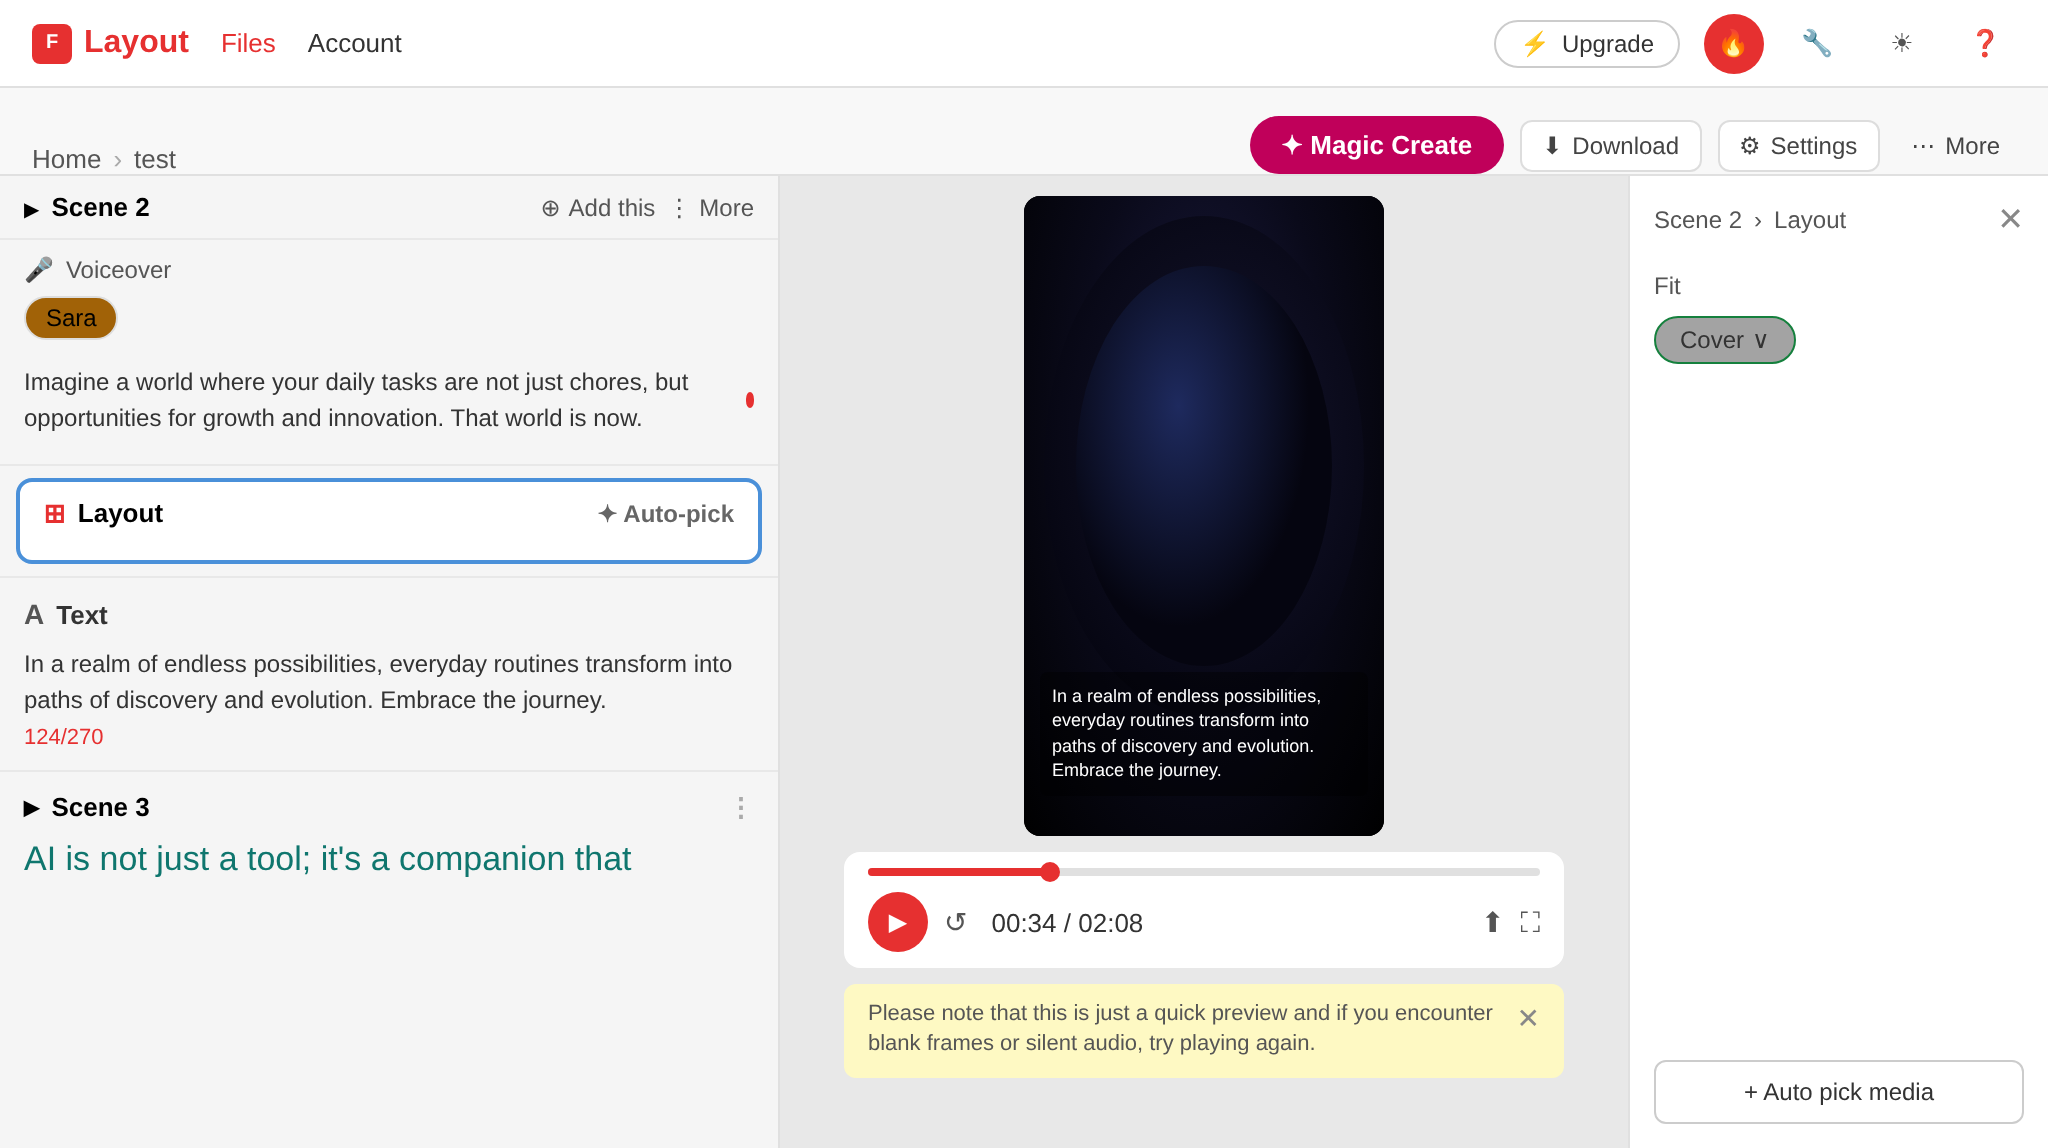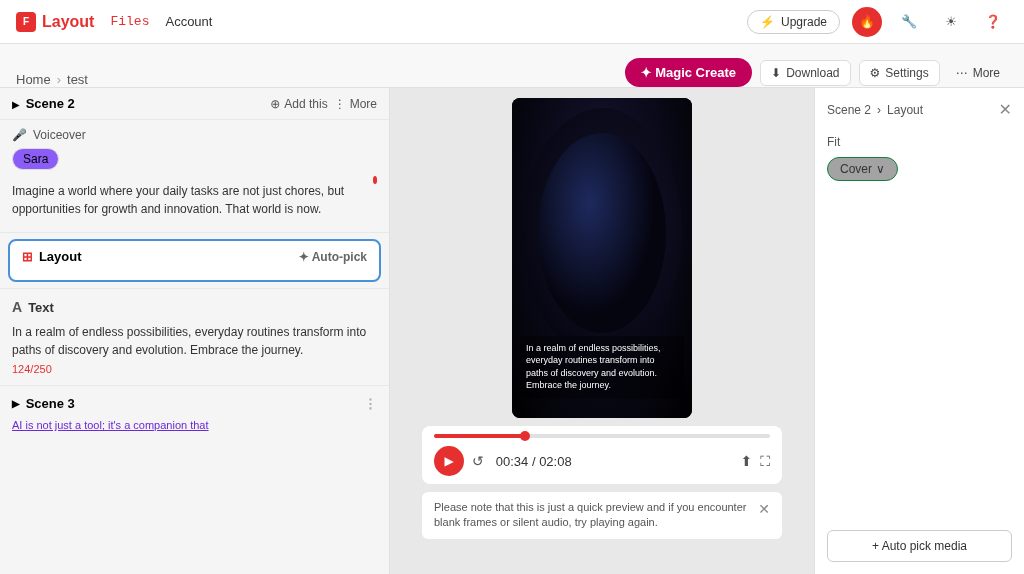--- a/index.html
+++ b/index.html
@@ -3,21 +3,21 @@
   <meta charset="utf-8">
   <style>
     * { box-sizing: border-box; margin: 0; padding: 0; }
     body { font-family: -apple-system, BlinkMacSystemFont, 'Segoe UI', sans-serif; background: #f0f0f0; width: 1024px; height: 574px; overflow: hidden; font-size: 13px; }
     
     
     .top-nav { display: flex; align-items: center; background: #fff; height: 44px; padding: 0 16px; border-bottom: 1px solid #e0e0e0; gap: 16px; }
     .nav-logo { display: flex; align-items: center; gap: 6px; font-weight: 700; font-size: 16px; color: #e63030; }
     .nav-logo-icon { width: 20px; height: 20px; background: #e63030; border-radius: 4px; display: flex; align-items: center; justify-content: center; color: white; font-size: 10px; font-weight: bold; }
     .nav-item { color: #333; cursor: pointer; font-weight: 500; }
-    .nav-item.active { color: #e63030; font-family: Liberation Mono, monospace; }
+    .nav-item.active { color: #e63030; }
     .nav-spacer { flex: 1; }
     .nav-right { display: flex; align-items: center; gap: 12px; }
     .upgrade-btn { display: flex; align-items: center; gap: 6px; background: #fff; border: 1px solid #ccc; border-radius: 20px; padding: 4px 12px; cursor: pointer; font-size: 12px; color: #333; }
     .nav-icon-btn { width: 30px; height: 30px; border-radius: 50%; background: transparent; display: flex; align-items: center; justify-content: center; cursor: pointer; color: #555; }
     .nav-icon-btn.flame { background: #e63030; color: white; }
 
     
     .toolbar { display: flex; align-items: flex-end; background: #f8f8f8; height: 44px; padding: 0 16px; border-bottom: 1px solid #e0e0e0; gap: 8px; }
     .breadcrumb { display: flex; align-items: center; gap: 6px; font-size: 13px; color: #555; }
     .breadcrumb-sep { color: #aaa; }
@@ -30,51 +30,51 @@
     
     .main-layout { display: flex; height: calc(574px - 88px); }
 
     
     .left-panel { width: 390px; background: #f5f5f5; border-right: 1px solid #e0e0e0; overflow-y: auto; flex-shrink: 0; }
     .scene-header { display: flex; align-items: center; padding: 8px 12px; background: #f5f5f5; border-bottom: 1px solid #e8e8e8; gap: 6px; }
     .scene-header-title { font-weight: 600; font-size: 13px; flex: 1; }
     .scene-btn { background: transparent; border: none; cursor: pointer; font-size: 12px; color: #555; display: flex; align-items: center; gap: 4px; }
     .voiceover-section { padding: 8px 12px; border-bottom: 1px solid #e8e8e8; }
     .voiceover-label { display: flex; align-items: center; gap: 6px; font-size: 12px; color: #555; margin-bottom: 6px; }
-    .sara-tag { background: #8b5cf6; border: 1px solid #ddd; border-radius: 12px; padding: 3px 10px; font-size: 12px; display: inline-block; cursor: pointer; }
+    .sara-tag { background: #a16207; border: 1px solid #ddd; border-radius: 12px; padding: 3px 10px; font-size: 12px; display: inline-block; cursor: pointer; }
     .voiceover-text { font-size: 12px; color: #333; line-height: 1.5; padding: 6px 0; }
     .red-dot { width: 8px; height: 8px; background: #e63030; border-radius: 50%; margin-left: auto; }
     .layout-section { padding: 8px 12px; background: white; border: 2px solid #4a90d9; border-radius: 8px; margin: 6px 8px; }
     .layout-header { display: flex; align-items: center; gap: 6px; font-weight: 600; font-size: 13px; margin-bottom: 8px; }
     .layout-header-right { margin-left: auto; font-size: 12px; color: #666; cursor: pointer; }
     .layout-thumbnail { width: 60px; height: 60px; background: #333; border-radius: 6px; overflow: hidden; position: relative; }
     .layout-thumb-inner { width: 100%; height: 100%; background: radial-gradient(circle at 60% 40%, #1a1a2e 0%, #000 70%); }
     .layout-time { position: absolute; bottom: 2px; left: 50%; transform: translateX(-50%); font-size: 9px; color: white; background: rgba(0,0,0,0.6); padding: 1px 4px; border-radius: 2px; }
     .text-section { padding: 10px 12px; border-top: 1px solid #e8e8e8; }
     .text-section-header { display: flex; align-items: center; gap: 6px; font-weight: 600; font-size: 13px; margin-bottom: 8px; color: #333; }
     .text-content { font-size: 12px; color: #333; line-height: 1.5; }
     .char-count { font-size: 11px; color: #e63030; margin-top: 4px; }
     .scene3-section { padding: 10px 12px; border-top: 1px solid #e8e8e8; }
     .scene3-header { display: flex; align-items: center; gap: 6px; font-weight: 600; font-size: 13px; margin-bottom: 6px; }
-    .scene3-text { font-size: 11px; color: #6d28d9; line-height: 1.5; text-decoration: underline; }
+    .scene3-text { font-size: 17px; color: #0f766e; line-height: 1.5; }
 
     
     .center-panel { flex: 1; display: flex; flex-direction: column; align-items: center; background: #e8e8e8; padding: 10px; overflow: hidden; position: relative; }
     .video-preview { width: 180px; height: 320px; background: radial-gradient(ellipse at 50% 30%, #2a2a4e 0%, #000 60%); border-radius: 8px; position: relative; overflow: hidden; flex-shrink: 0; }
     .video-overlay-text { position: absolute; bottom: 20px; left: 8px; right: 8px; color: white; font-size: 9px; line-height: 1.4; background: rgba(0,0,0,0.4); padding: 6px; border-radius: 4px; }
     .playback-bar { background: white; border-radius: 8px; padding: 8px 12px; width: 360px; margin-top: 8px; }
     .progress-track { height: 4px; background: #e0e0e0; border-radius: 2px; margin-bottom: 8px; position: relative; }
     .progress-fill { height: 100%; background: #e63030; border-radius: 2px; width: 27%; }
     .progress-thumb { width: 10px; height: 10px; background: #e63030; border-radius: 50%; position: absolute; top: -3px; left: 27%; transform: translateX(-50%); }
     .playback-controls { display: flex; align-items: center; gap: 8px; }
     .play-btn { width: 30px; height: 30px; background: #e63030; border-radius: 50%; display: flex; align-items: center; justify-content: center; cursor: pointer; color: white; font-size: 12px; border: none; flex-shrink: 0; }
     .time-display { font-size: 13px; color: #333; flex: 1; margin-left: 4px; }
     .playback-icons { display: flex; gap: 8px; color: #555; }
     .playback-icon { cursor: pointer; font-size: 14px; }
-    .notice-bar { background: #ffffff; border-radius: 6px; padding: 8px 12px; width: 360px; margin-top: 8px; display: flex; align-items: flex-start; gap: 8px; font-size: 11px; color: #555; line-height: 1.4; }
+    .notice-bar { background: #fef9c3; border-radius: 6px; padding: 8px 12px; width: 360px; margin-top: 8px; display: flex; align-items: flex-start; gap: 8px; font-size: 11px; color: #555; line-height: 1.4; }
     .notice-close { margin-left: auto; cursor: pointer; color: #888; font-size: 14px; flex-shrink: 0; }
 
     
     .right-panel { width: 210px; background: white; border-left: 1px solid #e0e0e0; padding: 12px; flex-shrink: 0; display: flex; flex-direction: column; }
     .right-panel-header { display: flex; align-items: center; justify-content: space-between; margin-bottom: 16px; }
     .right-panel-breadcrumb { display: flex; align-items: center; gap: 6px; font-size: 12px; color: #555; }
     .right-panel-close { cursor: pointer; color: #888; font-size: 16px; }
     .fit-label { font-size: 12px; color: #555; margin-bottom: 8px; }
     .cover-btn { display: flex; align-items: center; gap: 4px; border: 1px solid #15803d; border-radius: 14px; padding: 4px 12px; cursor: pointer; font-size: 12px; color: #333; background: #a3a3a3; width: fit-content; }
     .auto-pick-btn { display: flex; align-items: center; gap: 6px; border: 1px solid #ccc; border-radius: 6px; padding: 8px 12px; cursor: pointer; font-size: 12px; color: #333; background: white; margin-top: auto; width: 100%; justify-content: center; }
@@ -146,21 +146,21 @@
         <span>More</span>
       </button>
     </div>
 
     <div class="voiceover-section">
       <div class="voiceover-label">
         <span>🎤</span>
         <span>Voiceover</span>
       </div>
       <span class="sara-tag">Sara</span>
-      <div style="display:flex; align-items:flex-start; margin-top:6px;">
+      <div style="display:flex; align-items:center; margin-top:6px;">
         <p class="voiceover-text">Imagine a world where your daily tasks are not just chores, but opportunities for growth and innovation. That world is now.</p>
         <div class="red-dot"></div>
       </div>
     </div>
 
     <div class="layout-section">
       <div class="layout-header">
         <span style="color:#e63030;">⊞</span>
         <span>Layout</span>
         <span class="layout-header-right">
@@ -168,21 +168,21 @@
         </span>
       </div>
     </div>
 
     <div class="text-section">
       <div class="text-section-header">
         <span style="font-weight:bold; font-size:14px; color:#555;">A</span>
         <span>Text</span>
       </div>
       <p class="text-content">In a realm of endless possibilities, everyday routines transform into paths of discovery and evolution. Embrace the journey.</p>
-      <div class="char-count">124/250</div>
+      <div class="char-count">124/270</div>
     </div>
 
     <div class="scene3-section">
       <div class="scene3-header">
         <span style="font-size:10px;">▶</span>
         <span>Scene 3</span>
         <span style="margin-left:auto; color:#aaa; cursor:pointer;">⋮</span>
       </div>
       <p class="scene3-text">AI is not just a tool; it's a companion that</p>
     </div>

